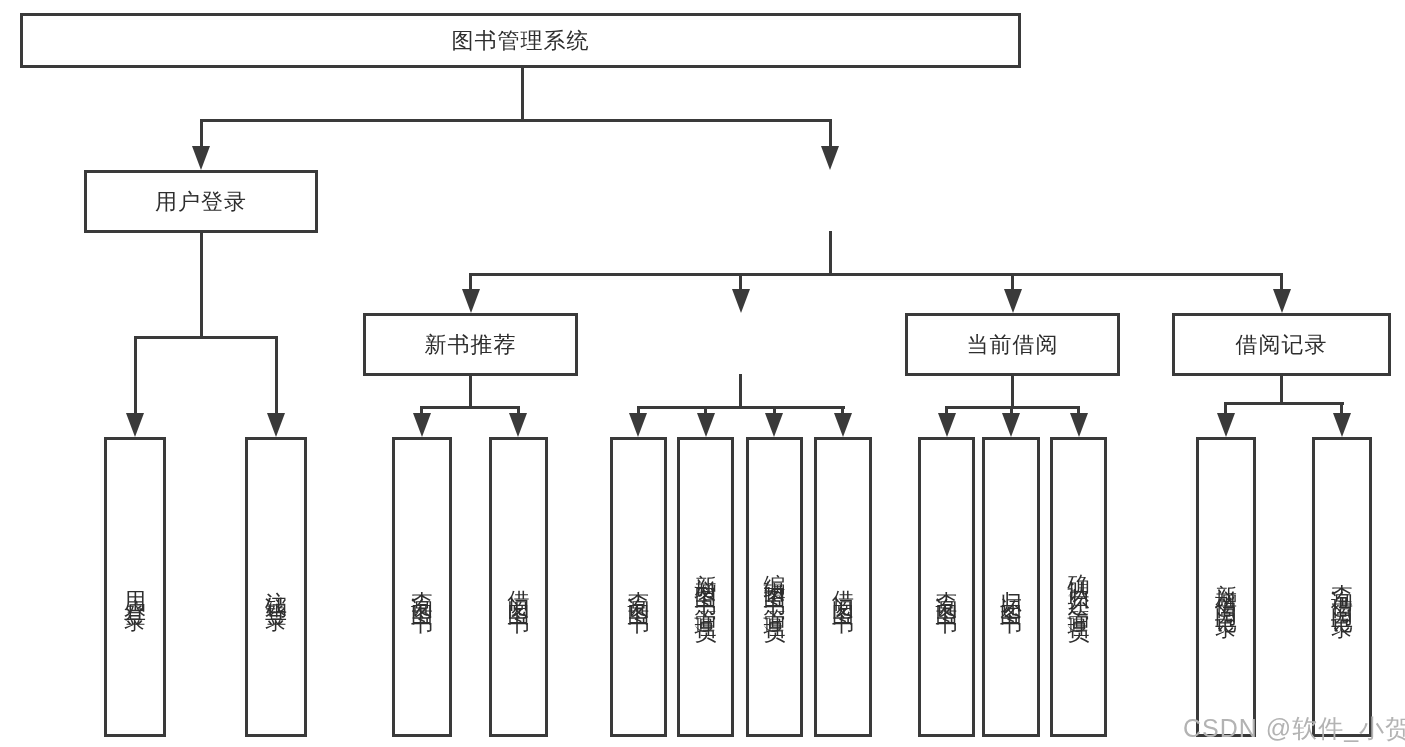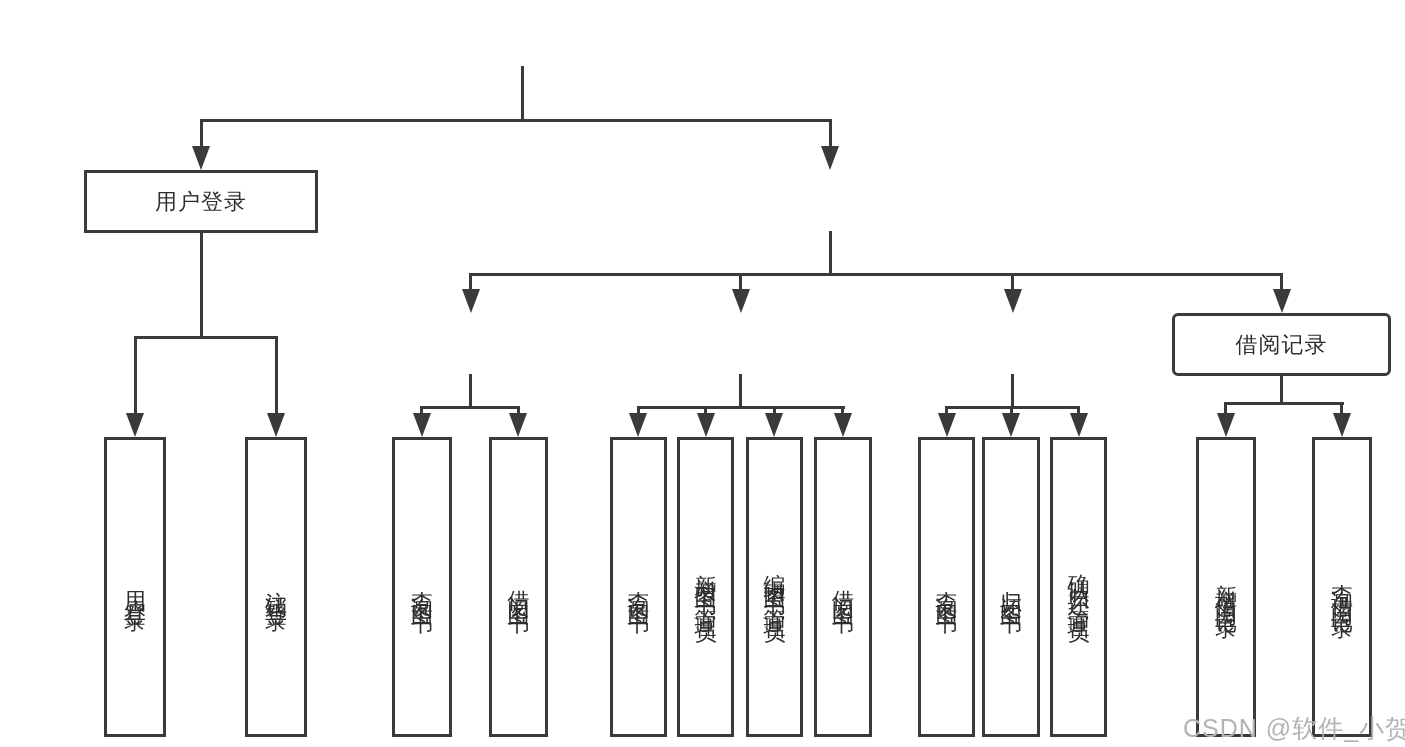--- a/index.html
+++ b/index.html
@@ -41,24 +41,27 @@
     position:absolute;left:1183px;top:712px;
     font-size:25px;color:var(--wm);letter-spacing:1px;
     z-index:10;white-space:nowrap;
   }
 </style>
 </head>
 <body>
 
 <div id="stage">
 
+  <div class="node" style="left:20px;top:13px;width:1001px;height:55px;">图书管理系统</div>
 
   <div class="node" style="left:84px;top:170px;width:234px;height:63px;">用户登录</div>
 
-  <div class="node" style="left:1172px;top:313px;width:219px;height:63px;border-radius:6px;">借阅记录</div>
+  <div class="node" style="left:363px;top:313px;width:215px;height:63px;">新书推荐</div>
+  <div class="node" style="left:905px;top:313px;width:215px;height:63px;">当前借阅</div>
+  <div class="node" style="left:1172px;top:313px;width:219px;height:63px;">借阅记录</div>
 
   <div class="node leaf" style="left:104px;top:437px;width:62px;height:300px;">用户登录</div>
   <div class="node leaf" style="left:245px;top:437px;width:62px;height:300px;">注销登录</div>
   <div class="node leaf" style="left:392px;top:437px;width:60px;height:300px;">查询图书</div>
   <div class="node leaf" style="left:489px;top:437px;width:59px;height:300px;">借阅图书</div>
   <div class="node leaf" style="left:610px;top:437px;width:57px;height:300px;">查询图书</div>
   <div class="node leaf" style="left:677px;top:437px;width:57px;height:300px;">新增图书（管理员）</div>
   <div class="node leaf" style="left:746px;top:437px;width:57px;height:300px;">编辑图书（管理员）</div>
   <div class="node leaf" style="left:814px;top:437px;width:58px;height:300px;">借阅图书</div>
   <div class="node leaf" style="left:918px;top:437px;width:57px;height:300px;">查询图书</div>

